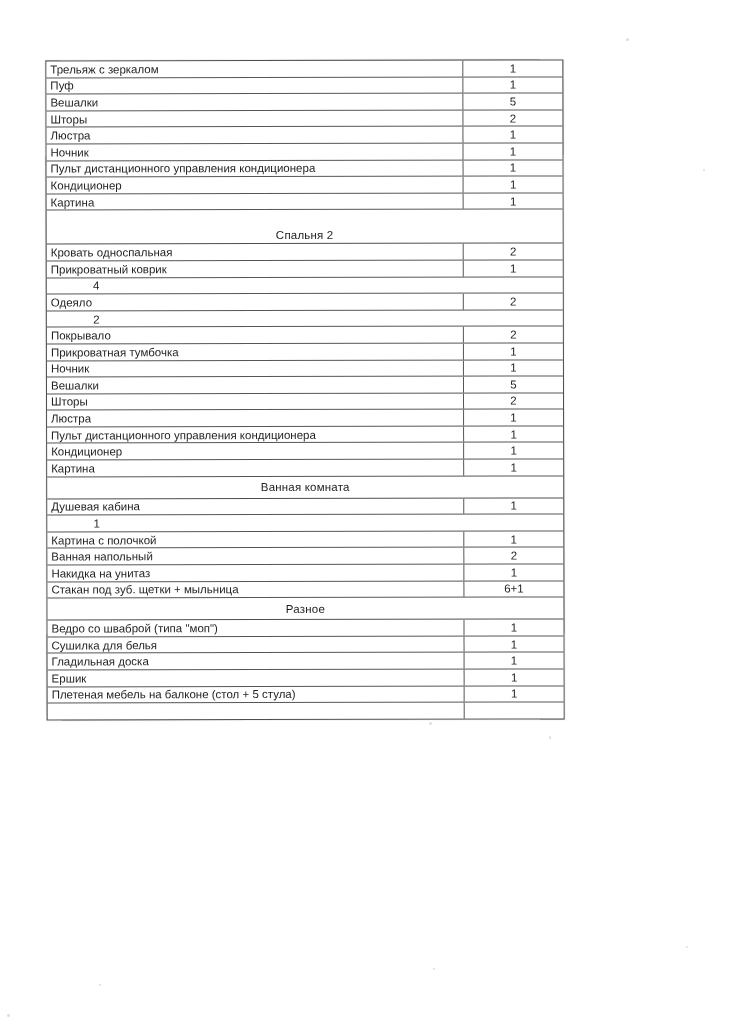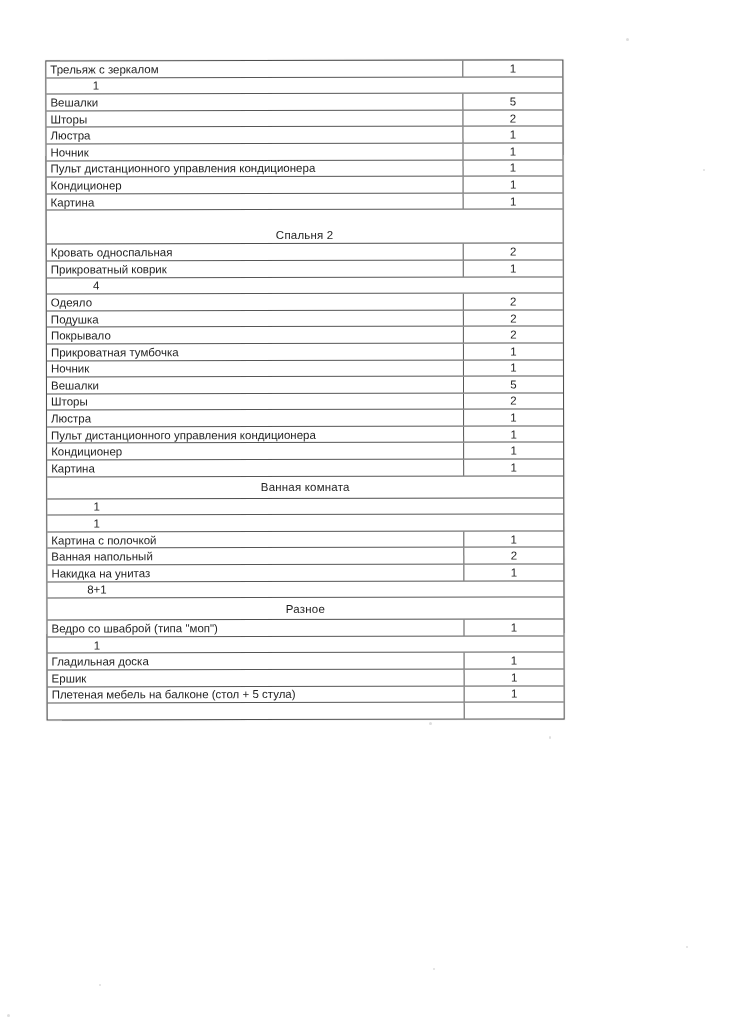--- a/index.html
+++ b/index.html
@@ -79,20 +79,21 @@
 <body>
 
 <div class="page">
   <div class="inv-table" id="inv-table">
       <div class="section">
         <div class="row">
           <div class="cell-item">Трельяж с зеркалом</div>
           <div class="cell-qty">1</div>
         </div>
         <div class="row">
+          <div class="cell-item">Пуф</div>
           <div class="cell-qty">1</div>
         </div>
         <div class="row">
           <div class="cell-item">Вешалки</div>
           <div class="cell-qty">5</div>
         </div>
         <div class="row">
           <div class="cell-item">Шторы</div>
           <div class="cell-qty">2</div>
         </div>
@@ -128,21 +129,20 @@
           <div class="cell-qty">1</div>
         </div>
         <div class="row">
           <div class="cell-qty">4</div>
         </div>
         <div class="row">
           <div class="cell-item">Одеяло</div>
           <div class="cell-qty">2</div>
         </div>
         <div class="row">
-          <div class="cell-item">Подушка</div>
           <div class="cell-qty">2</div>
         </div>
         <div class="row">
           <div class="cell-item">Покрывало</div>
           <div class="cell-qty">2</div>
         </div>
         <div class="row">
           <div class="cell-item">Прикроватная тумбочка</div>
           <div class="cell-qty">1</div>
         </div>
@@ -171,48 +171,51 @@
           <div class="cell-qty">1</div>
         </div>
         <div class="row">
           <div class="cell-item">Картина</div>
           <div class="cell-qty">1</div>
         </div>
       </div>
       <div class="section">
         <div class="section-header">Ванная комната</div>
         <div class="row">
+          <div class="cell-item">Душевая кабина</div>
           <div class="cell-qty">1</div>
         </div>
         <div class="row">
           <div class="cell-qty">1</div>
         </div>
         <div class="row">
           <div class="cell-item">Картина с полочкой</div>
           <div class="cell-qty">1</div>
         </div>
         <div class="row">
           <div class="cell-item">Ванная напольный</div>
           <div class="cell-qty">2</div>
         </div>
         <div class="row">
           <div class="cell-item">Накидка на унитаз</div>
           <div class="cell-qty">1</div>
         </div>
         <div class="row">
-          <div class="cell-qty">8+1</div>
+          <div class="cell-item">Стакан под зуб. щетки + мыльница</div>
+          <div class="cell-qty">6+1</div>
         </div>
       </div>
       <div class="section">
         <div class="section-header">Разное</div>
         <div class="row">
           <div class="cell-item">Ведро со шваброй (типа "моп")</div>
           <div class="cell-qty">1</div>
         </div>
         <div class="row">
+          <div class="cell-item">Сушилка для белья</div>
           <div class="cell-qty">1</div>
         </div>
         <div class="row">
           <div class="cell-item">Гладильная доска</div>
           <div class="cell-qty">1</div>
         </div>
         <div class="row">
           <div class="cell-item">Ершик</div>
           <div class="cell-qty">1</div>
         </div>

